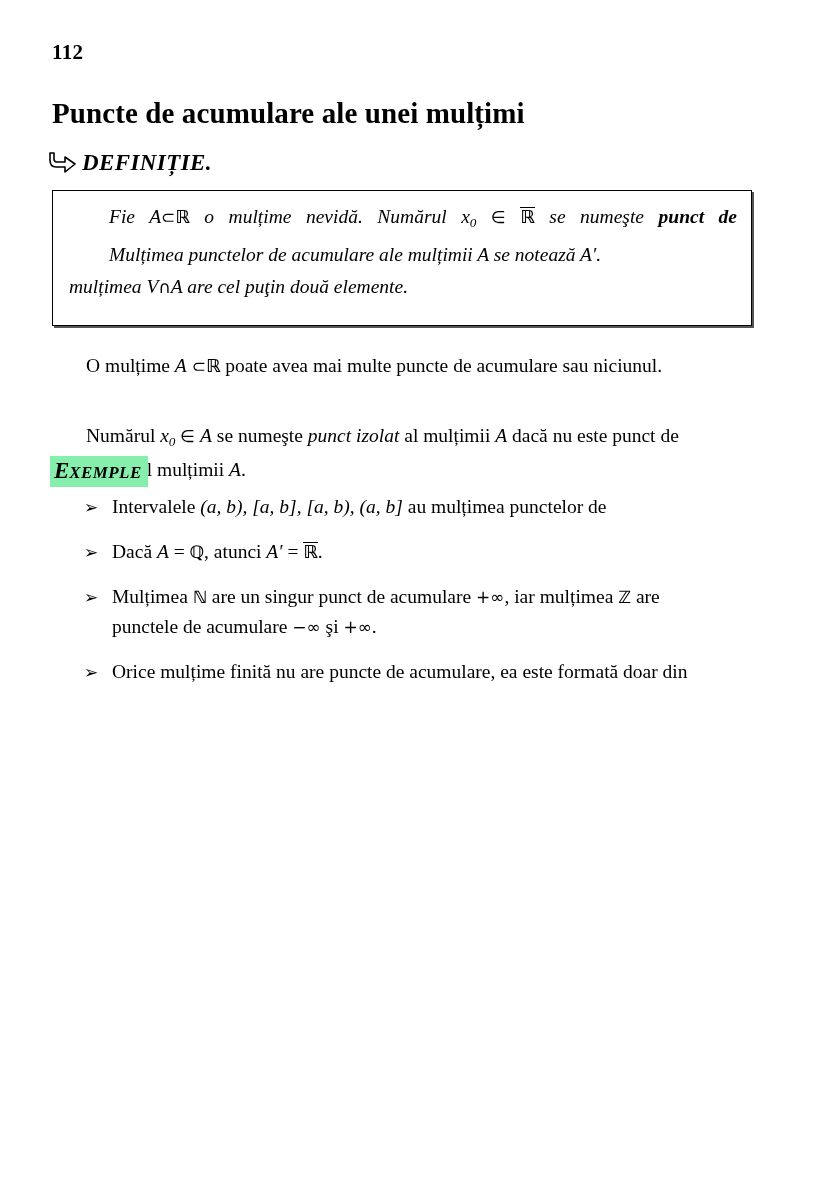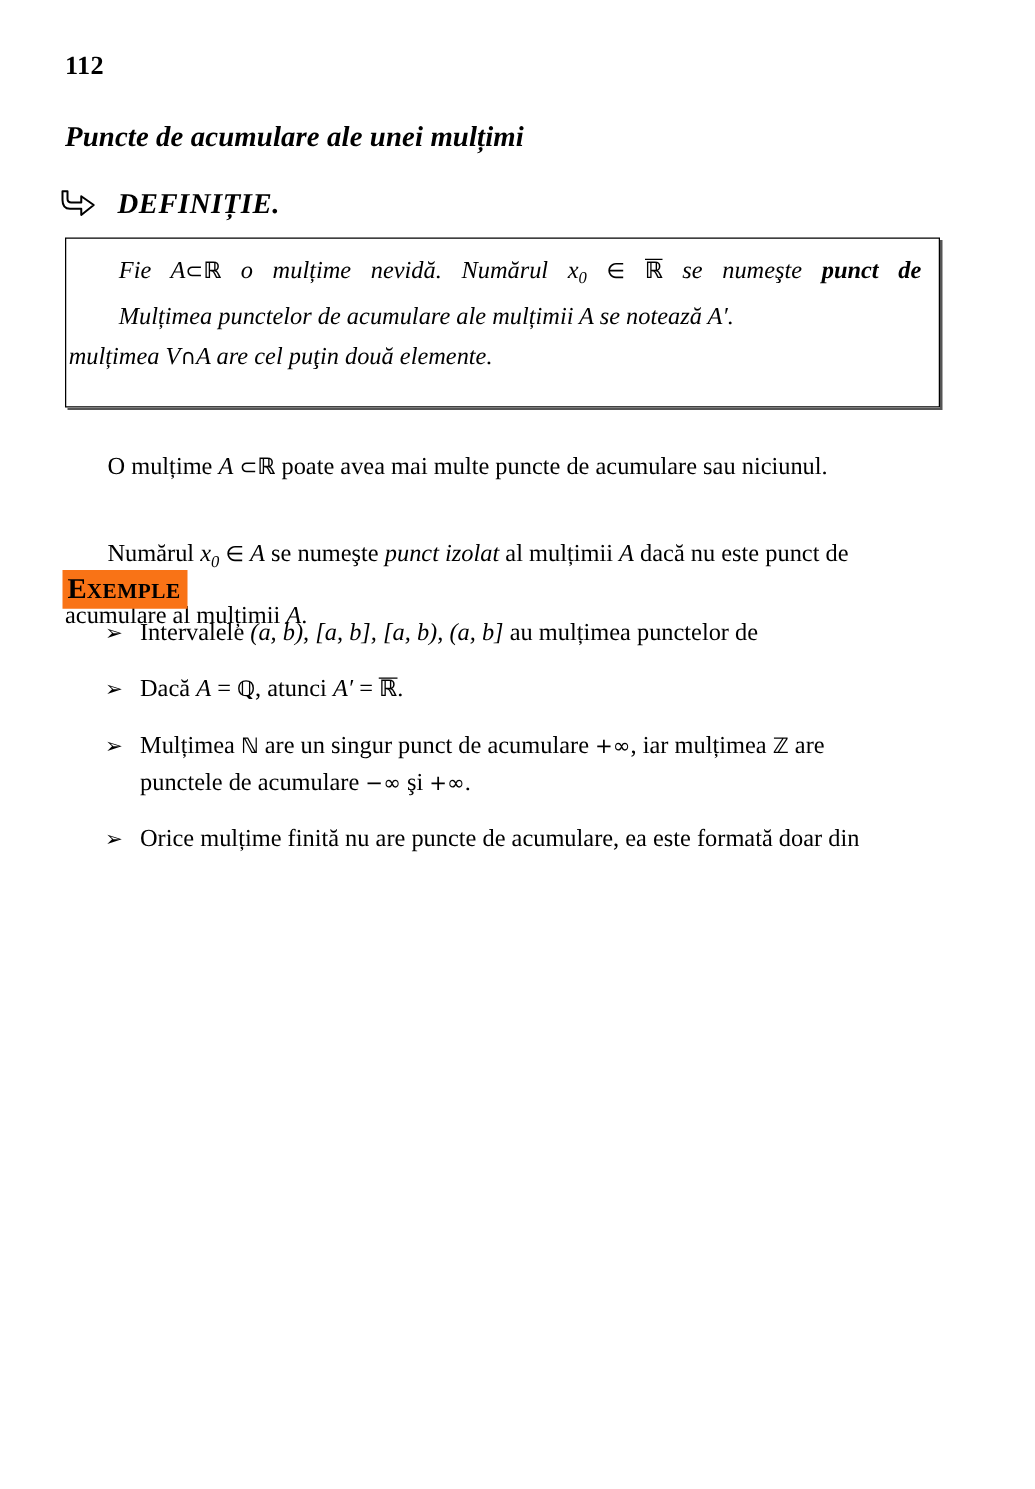--- a/index.html
+++ b/index.html
@@ -30,34 +30,33 @@
     font-size: 21px;
     font-weight: bold;
     letter-spacing: 0.3px;
   }
 
   
   .section-heading {
     position: absolute;
     left: 52px;
     top: 97px;
-    font-size: 23px;
+    font-size: 29px;
     font-weight: bold;
     letter-spacing: 0.1px;
-    font-style: italic;
   }
 
   
   .def-label-row {
     position: absolute;
     left: 48px;
     top: 150px;
     display: flex;
     align-items: center;
-    gap: 16px;
+    gap: 4px;
   }
   .hand-icon {
     display: inline-block;
     width: 30px;
     height: 26px;
     line-height: 26px;
   }
   .hand-icon svg { display: block; }
   .def-label-text {
     font-size: 23px;
@@ -69,21 +68,21 @@
   
   .def-box {
     position: absolute;
     left: 52px;
     top: 190px;
     width: 700px;
     height: 136px;
     border: 1.5px solid #000000;
     box-shadow: 2px 2px 0 #555;
     box-sizing: border-box;
-    padding: 10px 14px 8px 2px;
+    padding: 10px 14px 8px 16px;
   }
   .def-line {
     font-style: italic;
     font-size: 19.5px;
     line-height: 32px;
     white-space: nowrap;
   }
   .def-line.j {
     text-align: justify;
     text-align-last: justify;
@@ -137,33 +136,34 @@
     transform: rotate(-12deg);
   }
   .it { font-style: italic; }
 
   
   .para {
     position: absolute;
     left: 52px;
     width: 712px;
     font-size: 19.5px;
-    line-height: 44px;
+    line-height: 28px;
   }
   .para .ind { display: inline-block; width: 34px; }
   .p1 { top: 352px; }
   .p2 { top: 382px; margin-top: 40px; }
 
   
   .exemple-tag {
     position: absolute;
     left: 50px;
     top: 456px;
-    background: #f97316;
+    background: #86efac;
     padding: 2px 6px 3px 4px;
+    font-style: italic;
     font-weight: bold;
     font-size: 19px;
   }
   .exemple-tag .cap1 { font-size: 23px; }
   .exemple-tag .rest { font-size: 17px; letter-spacing: 0.4px; }
 
   
   .bullets {
     position: absolute;
     left: 84px;

